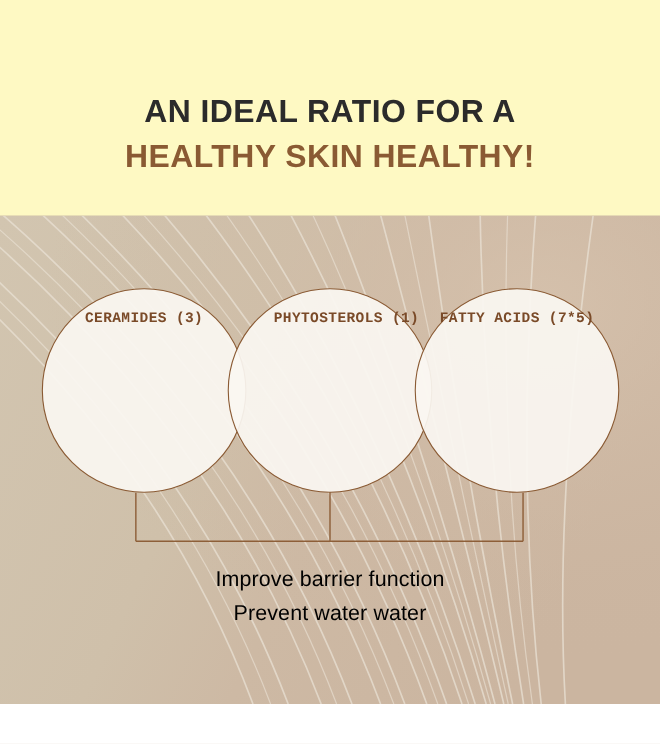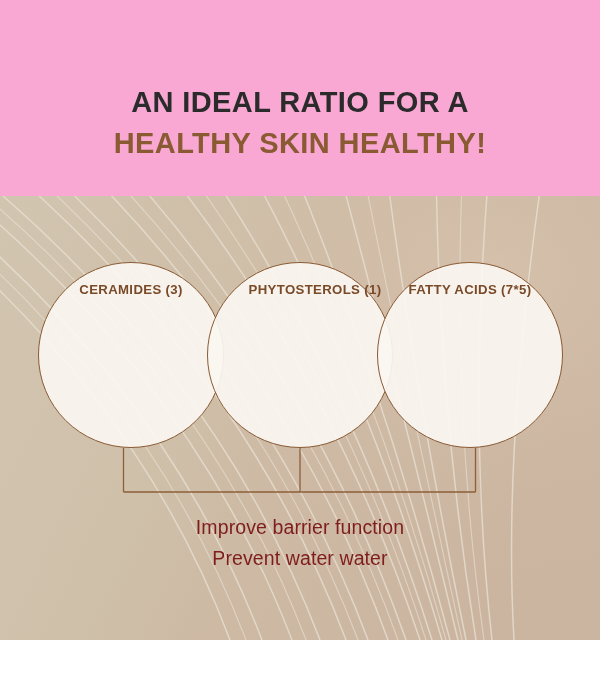--- a/index.html
+++ b/index.html
@@ -22,21 +22,21 @@
     overflow: hidden;
   }
 
   
   .header-band {
     position: absolute;
     left: 0;
     top: 0;
     width: 600px;
     height: 224px;
-    background: #f9a8d4;
+    background: #fef9c3;
   }
   .headline {
     position: absolute;
     left: 0;
     top: 0;
     width: 600px;
     text-align: center;
   }
   .headline-line {
     display: block;
@@ -93,21 +93,21 @@
   .node-circle.c3 { left: 377px; top: 66px; }
 
   .node-label {
     position: absolute;
     top: 0;
     width: 186px;
     height: 186px;
     display: flex;
     align-items: center;
     justify-content: center;
-    font-family: Liberation Sans, sans-serif;
+    font-family: Liberation Mono, monospace;
     font-weight: bold;
     font-size: 13.2px;
     letter-spacing: 0.35px;
     color: #7a4a28;
     white-space: nowrap;
   }
   .node-label.c1 { left: 38px; }
   .node-label.c2 { left: 222px; }
   .node-label.c3 { left: 377px; }
 
@@ -124,21 +124,21 @@
     left: 0;
     top: 316px;
     width: 600px;
     text-align: center;
   }
   .outcome-line {
     display: block;
     font-family: "Liberation Sans", sans-serif;
     font-size: 19.5px;
     font-weight: normal;
-    color: #7f1d1d;
+    color: #000000;
     line-height: 31px;
     letter-spacing: 0.1px;
   }
 
   .footer-band {
     position: absolute;
     left: 0;
     top: 640px;
     width: 600px;
     height: 36px;

